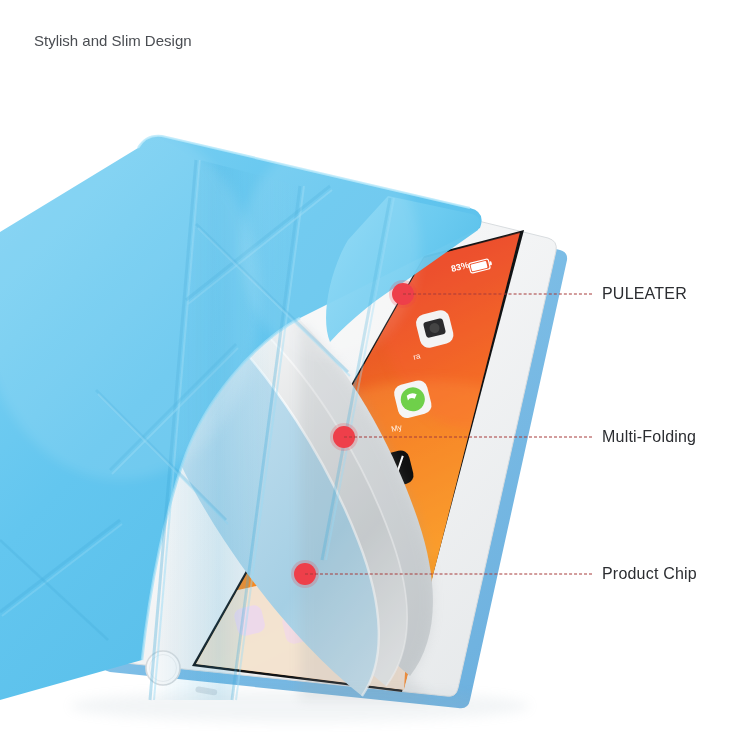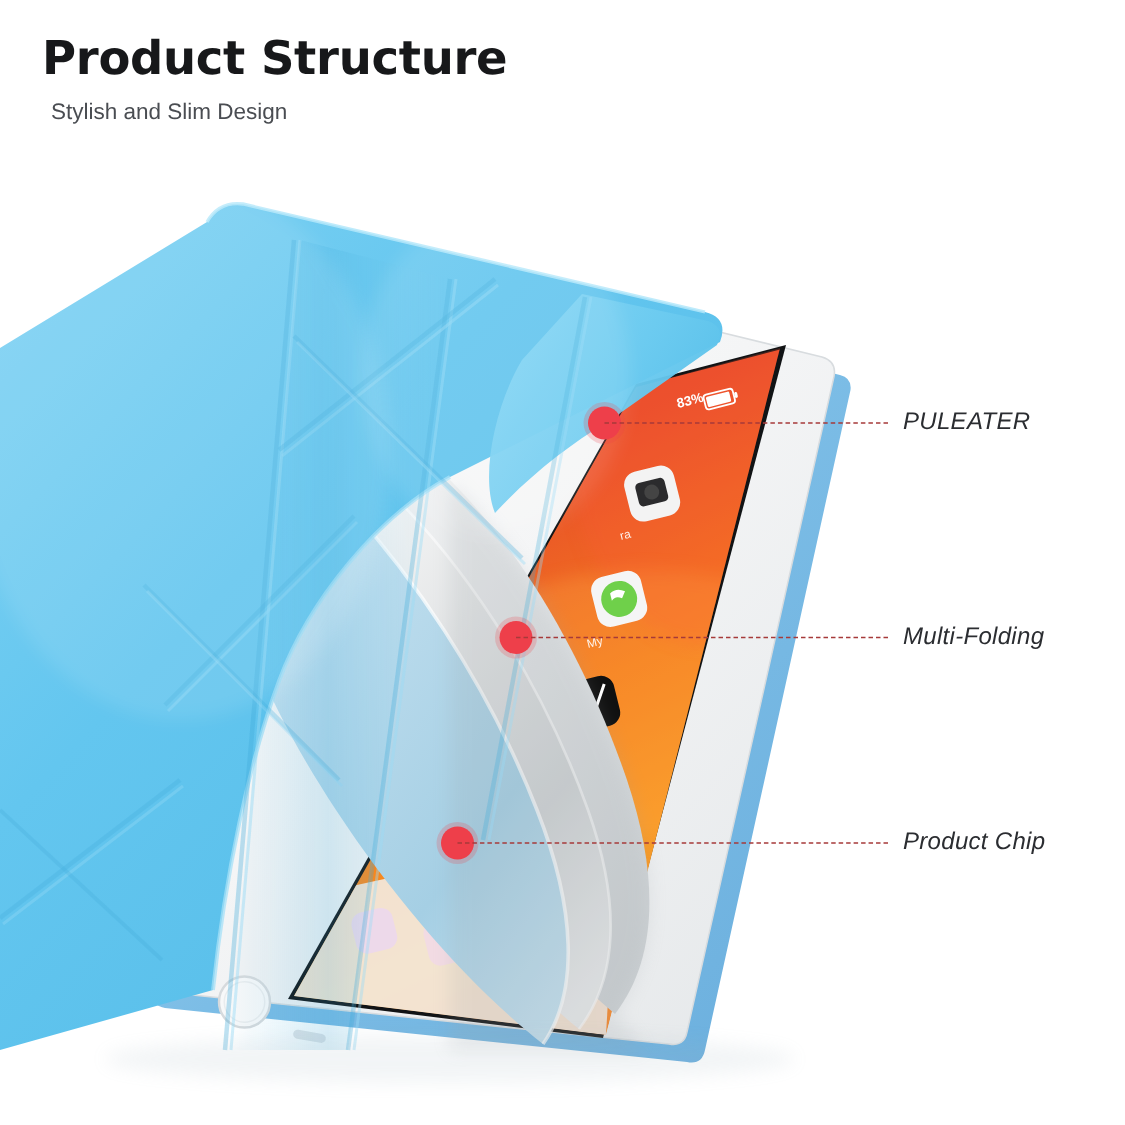--- a/index.html
+++ b/index.html
@@ -22,21 +22,21 @@
   .subtitle{
     font-size:15px;color:#4a4d52;margin:10px 0 0 6px;line-height:1.2;
     font-weight:400;
   }
 
   
   .stage{position:absolute;left:0;top:0;width:750px;height:750px;z-index:10;}
   .stage svg{position:absolute;left:0;top:0;width:750px;height:750px;}
 
   
-  .callouts{position:absolute;left:0;top:0;width:750px;height:552px;z-index:70;font-style:italic;}
+  .callouts{position:absolute;left:0;top:12px;width:750px;height:552px;z-index:70;}
   .callout{position:absolute;height:0;}
   .dot{
     position:absolute;width:22px;height:22px;border-radius:50%;
     background:#ee3f4a;
     transform:translate(-50%,-50%);
     box-shadow:0 0 0 3px rgba(238,63,74,0.22);
   }
   .leader{
     position:absolute;top:0;height:0;
     border-top:1px dashed #a63a3a;
@@ -48,21 +48,20 @@
     transform:translateY(-50%);
     letter-spacing:0.2px;
   }
 </style>
 </head>
 <body>
 
 <div class="page">
 
   <div class="header">
-    <h1 class="title">Product Structure</h1>
     <div class="subtitle">Stylish and Slim Design</div>
   </div>
 
   <div class="stage">
     <svg viewBox="0 0 750 750" xmlns="http://www.w3.org/2000/svg">
       <defs>
 
         <linearGradient id="gScreen" x1="0" y1="0" x2="0.35" y2="1">
           <stop offset="0%" stop-color="#df2f28"></stop>
           <stop offset="32%" stop-color="#e8502a"></stop>

